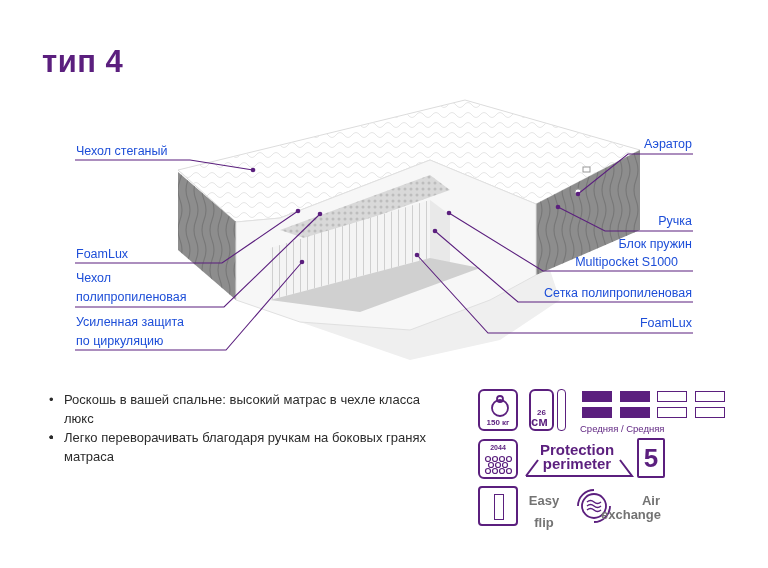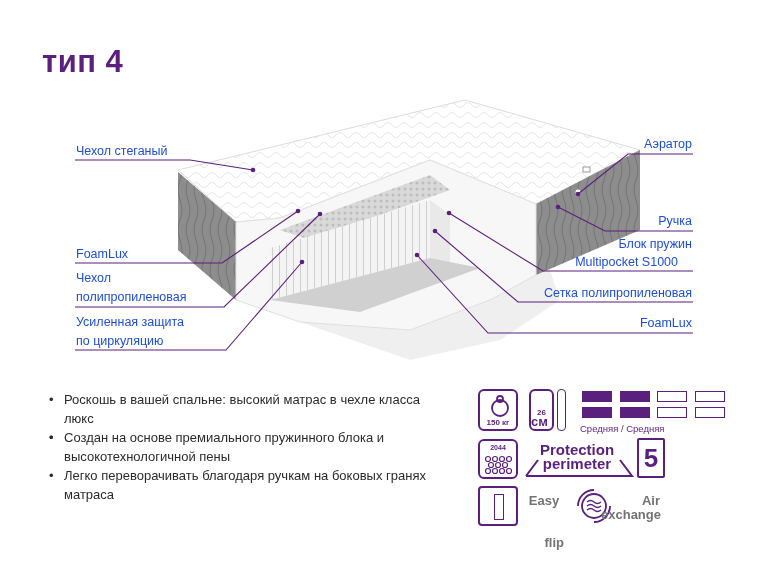--- a/index.html
+++ b/index.html
@@ -98,21 +98,21 @@
 <div class="lbl right" style="right:76px; top:134px;">Аэратор</div>
 <div class="lbl right" style="right:76px; top:211px;">Ручка</div>
 <div class="lbl right" style="right:76px; top:234px;">Блок пружин</div>
 <div class="lbl right" style="right:90px; top:252px;">Multipocket S1000</div>
 <div class="lbl right" style="right:76px; top:283px;">Сетка полипропиленовая</div>
 <div class="lbl right" style="right:76px; top:313px;">FoamLux</div>
 
 <ul class="bullets">
   <li><span class="dot">•</span><span>Роскошь в вашей спальне: высокий матрас в чехле класса люкс</span></li>
   <li><span class="dot">•</span></li>
-  <li><span class="dot">•</span><span>Создан на основе премиального пружинного блока и высокотехнологичной пены</span></li>
+  <li><span class="dot">•</span></li>
   <li><span class="dot">•</span><span>Легко переворачивать благодаря ручкам на боковых гранях матраса</span></li>
 </ul>
 
 <div class="icon-box" style="left:478px; top:389px; width:40px; height:42px;">
   <svg width="36" height="26" style="position:absolute; left:2px; top:2px;" viewBox="0 0 36 26">
     <circle cx="18" cy="6" r="3" fill="none" stroke="#5b1f7e" stroke-width="1.8"></circle>
     <circle cx="18" cy="15" r="8" fill="none" stroke="#5b1f7e" stroke-width="1.8"></circle>
   </svg>
   <div style="position:absolute; left:0; right:0; bottom:2px; text-align:center; font-size:8px; font-weight:bold; color:#5b1f7e;">150 кг</div>
 </div>
@@ -162,21 +162,21 @@
 </div>
 
 <div class="icon-box" style="left:637px; top:438px; width:28px; height:40px; border-radius:2px;">
   <div style="position:absolute; left:0; right:0; top:3px; text-align:center; font-size:26px; font-weight:bold; color:#5b1f7e; line-height:30px;">5</div>
 </div>
 
 <div class="icon-box" style="left:478px; top:486px; width:40px; height:40px; border-radius:4px;">
   <div style="position:absolute; left:14px; top:6px; width:8px; height:24px; border:1.8px solid #5b1f7e;"></div>
 </div>
 <div class="feat-text" style="left:524px; top:494px; width:40px;">Easy</div>
-<div class="feat-text" style="left:524px; top:536px; width:40px;text-align:right;">flip</div>
+<div class="feat-text" style="left:524px; top:516px; width:40px;">flip</div>
 
 <svg width="40" height="40" style="position:absolute; left:574px; top:486px;" viewBox="0 0 40 40">
   <circle cx="20" cy="20" r="12" fill="none" stroke="#5b1f7e" stroke-width="1.8"></circle>
   <path d="M4 20 A16 16 0 0 1 20 4" fill="none" stroke="#5b1f7e" stroke-width="1.8"></path>
   <path d="M36 20 A16 16 0 0 1 20 36" fill="none" stroke="#5b1f7e" stroke-width="1.8"></path>
   <path d="M13 16 q3.5 -3 7 0 t7 0 M13 20 q3.5 -3 7 0 t7 0 M13 24 q3.5 -3 7 0 t7 0" fill="none" stroke="#5b1f7e" stroke-width="1.4"></path>
 </svg>
 <div class="feat-text" style="left:616px; top:494px; width:70px;">Air</div>
 <div class="feat-text" style="left:596px; top:508px; width:70px;">exchange</div>
 

